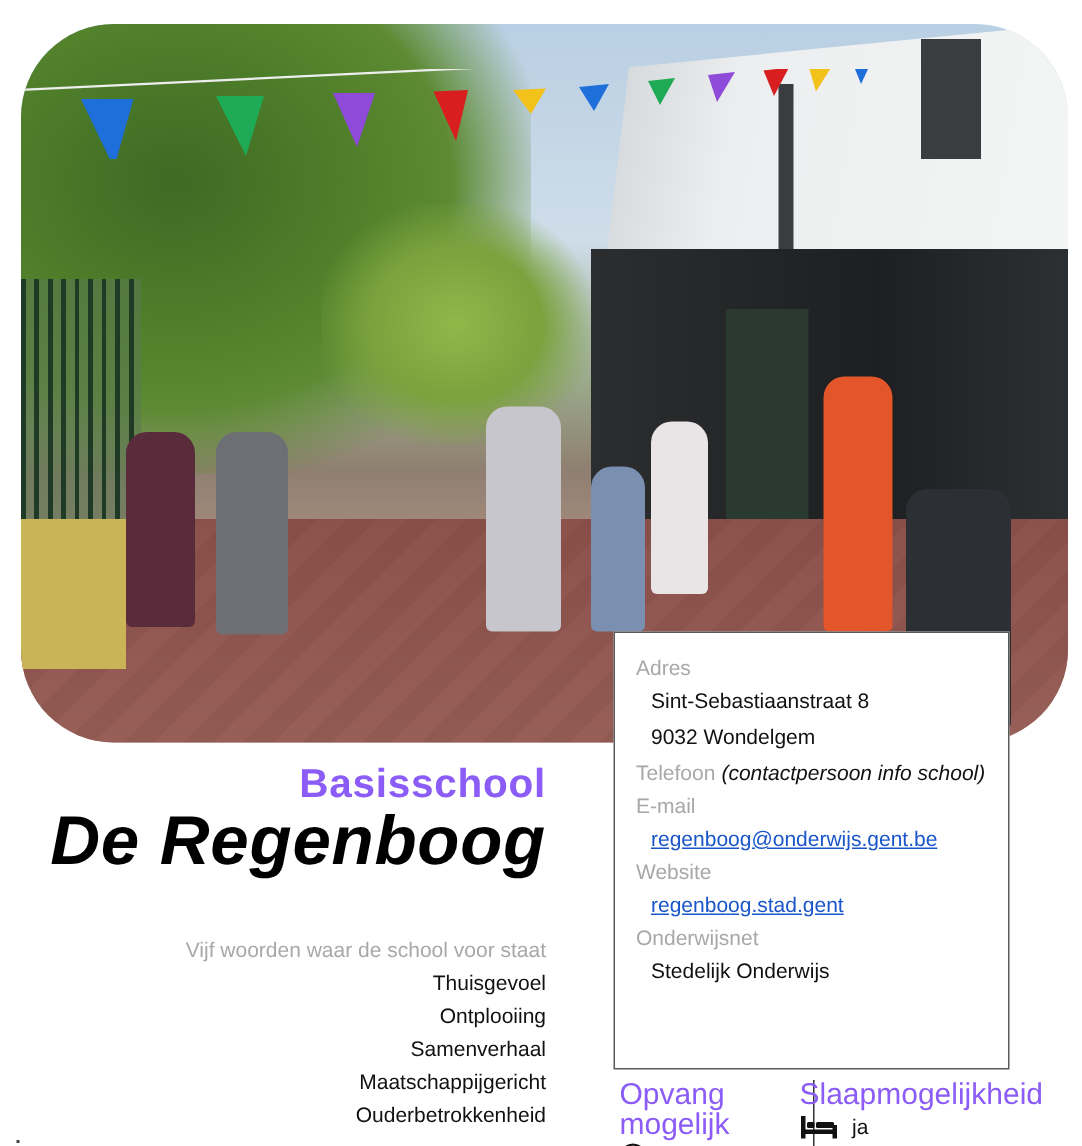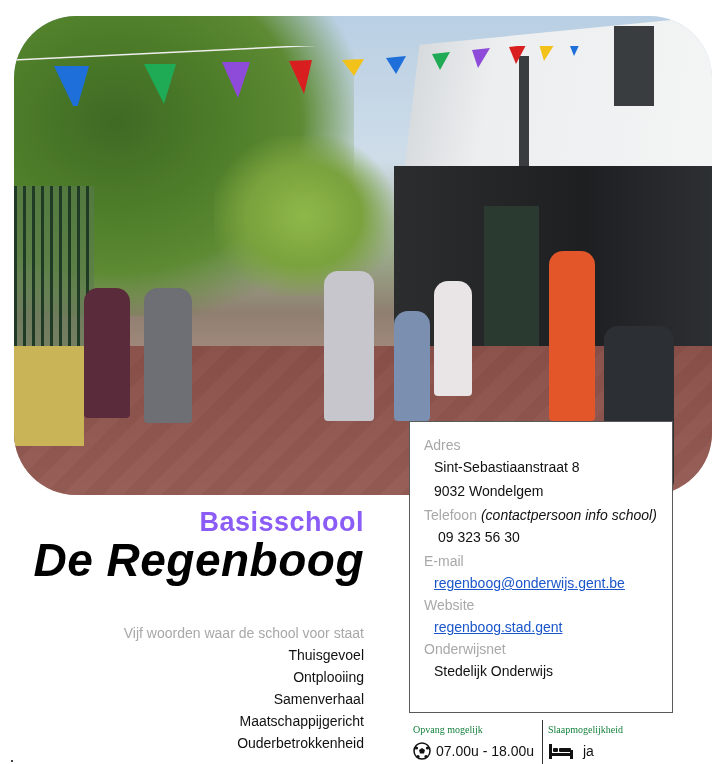--- a/index.html
+++ b/index.html
@@ -34,23 +34,23 @@
 
   .title-small { position:absolute; right:357px; top:507px; font-size:27px; font-weight:bold; color:#8b5cf6; letter-spacing:0.5px; }
   .title-big { position:absolute; right:357px; top:533px; font-size:46px; font-weight:bold; color:#000; letter-spacing:0.5px;font-style:italic; }
 
   .words { position:absolute; right:357px; top:622px; text-align:right; }
   .words .caption { color:#a8a8a8; font-size:14px; line-height:22px; }
   .words .word { color:#111; font-size:14px; line-height:22px; }
 
   .footer { position:absolute; left:413px; top:720px; height:44px; }
   .opvang { position:absolute; left:0; top:0; width:128px; }
-  .slaap { position:absolute; left:135px; top:0; width:140px; }
+  .slaap { position:absolute; left:120px; top:0; width:140px; }
   .sep { position:absolute; left:129px; top:0; width:1px; height:44px; background:#333; }
-  .f-label { color:#15803d; font-size:10px; line-height:20px;font-family:Liberation Serif, serif; }
+  .f-label { color:#8b5cf6; font-size:20px; line-height:20px; }
   .f-value { color:#111; font-size:14px; line-height:22px; display:flex; align-items:center; gap:5px; }
   .dot { position:absolute; left:11px; top:760px; width:2px; height:2px; background:#444; }
 </style>
 </head>
 <body>
 
 <div class="photo">
   <div class="trees"></div>
   <div class="trees2"></div>
   <div class="building"></div>
@@ -84,21 +84,20 @@
   <div class="person" style="left:590px;top:310px;width:70px;height:160px;background:#2c2f33;"></div>
 </div>
 
 <div class="info-box">
   <div class="info-label">Adres</div>
   <div class="info-value">Sint-Sebastiaanstraat 8</div>
   <div class="info-value">9032 Wondelgem</div>
   <div class="info-label">
     <span>Telefoon</span><span class="info-note">(contactpersoon info school)</span>
   </div>
-  <div class="info-value" style="padding-left:14px;">09 323 56 30</div>
   <div class="info-label">E-mail</div>
   <a class="info-link">regenboog@onderwijs.gent.be</a>
   <div class="info-label">Website</div>
   <a class="info-link">regenboog.stad.gent</a>
   <div class="info-label">Onderwijsnet</div>
   <div class="info-value">Stedelijk Onderwijs</div>
 </div>
 
 <div class="title-small">Basisschool</div>
 <div class="title-big">De Regenboog</div>

